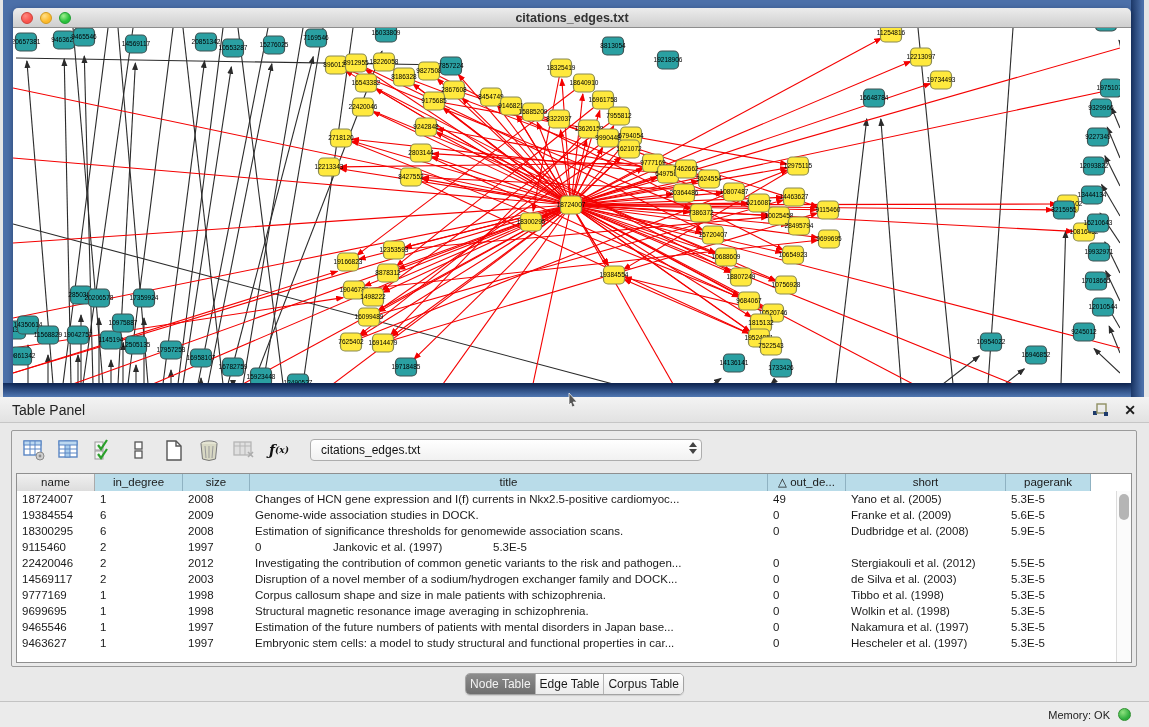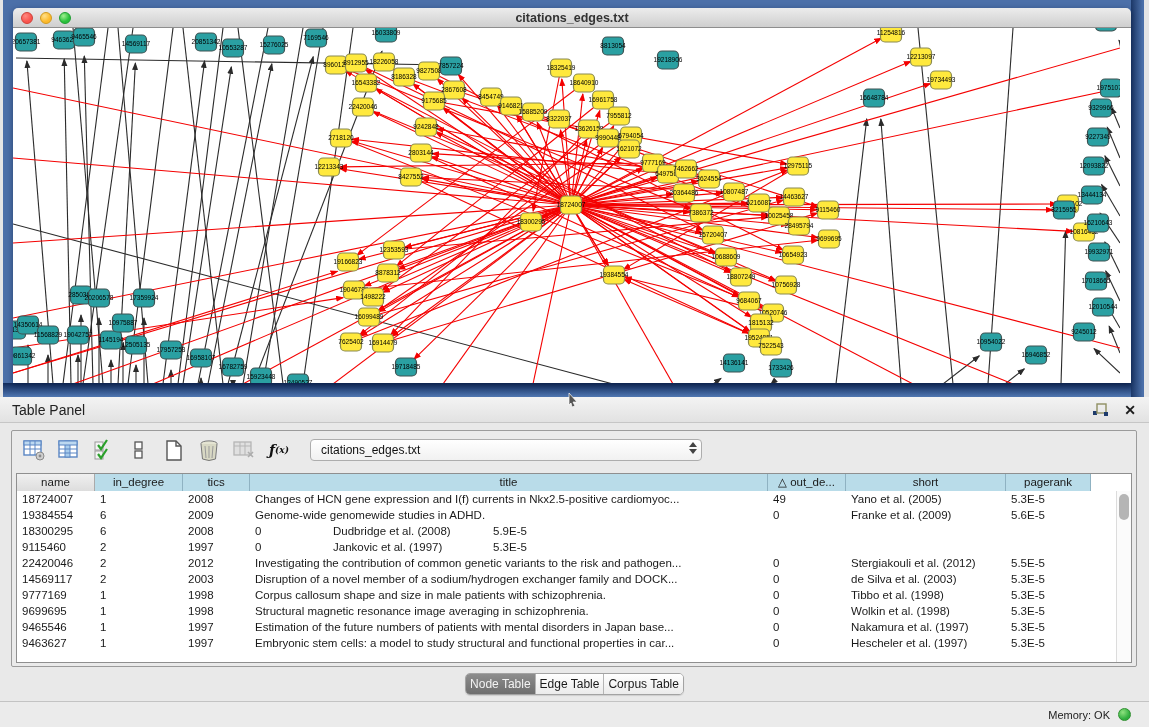--- a/index.html
+++ b/index.html
@@ -818,49 +818,50 @@
           <span class="tri-up"></span>
             <span class="tri-dn"></span>
         </span>
       </div>
     </div>
 
     <div class="tbl">
       <div class="thead" id="thead">
           <div class="th gray" style="width: 78px;">name</div>
           <div class="th" style="width: 88px;">in_degree</div>
-          <div class="th" style="width: 67px;">tics</div>
+          <div class="th" style="width: 67px;">size</div>
           <div class="th" style="width: 518px;">title</div>
           <div class="th" style="width: 78px;">△ out_de...</div>
           <div class="th" style="width: 160px;">short</div>
           <div class="th" style="width: 85px;">pagerank</div>
         </div>
       <div id="tbody">
           <div class="trow">
             <div class="td" style="width: 78px;">18724007</div>
             <div class="td" style="width: 88px;">1</div>
             <div class="td" style="width: 67px;">2008</div>
             <div class="td" style="width: 518px;">Changes of HCN gene expression and I(f) currents in Nkx2.5-positive cardiomyoc...</div>
             <div class="td" style="width: 78px;">49</div>
             <div class="td" style="width: 160px;">Yano et al. (2005)</div>
             <div class="td" style="width: 85px;">5.3E-5</div>
           </div>
           <div class="trow">
             <div class="td" style="width: 78px;">19384554</div>
             <div class="td" style="width: 88px;">6</div>
             <div class="td" style="width: 67px;">2009</div>
-            <div class="td" style="width: 518px;">Genome-wide genomewide studies in ADHD.</div>
+            <div class="td" style="width: 518px;">Genome-wide association studies in DOCK.</div>
             <div class="td" style="width: 78px;">0</div>
             <div class="td" style="width: 160px;">Franke et al. (2009)</div>
             <div class="td" style="width: 85px;">5.6E-5</div>
           </div>
           <div class="trow">
             <div class="td" style="width: 78px;">18300295</div>
             <div class="td" style="width: 88px;">6</div>
             <div class="td" style="width: 67px;">2008</div>
+            <div class="td" style="width: 518px;">Estimation of significance thresholds for genomewide association scans.</div>
             <div class="td" style="width: 78px;">0</div>
             <div class="td" style="width: 160px;">Dudbridge et al. (2008)</div>
             <div class="td" style="width: 85px;">5.9E-5</div>
           </div>
           <div class="trow">
             <div class="td" style="width: 78px;">9115460</div>
             <div class="td" style="width: 88px;">2</div>
             <div class="td" style="width: 67px;">1997</div>
             <div class="td" style="width: 78px;">0</div>
             <div class="td" style="width: 160px;">Jankovic et al. (1997)</div>

